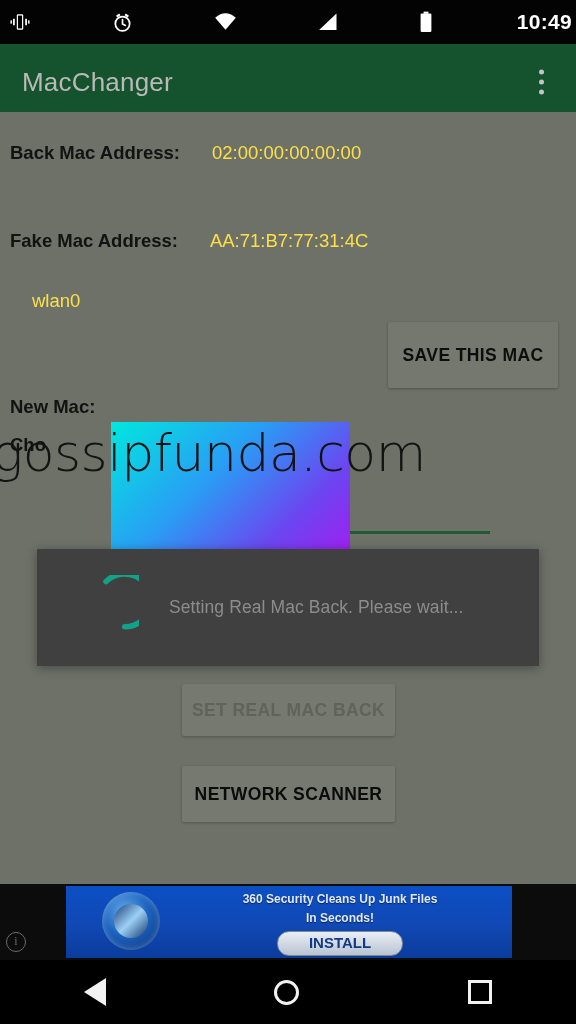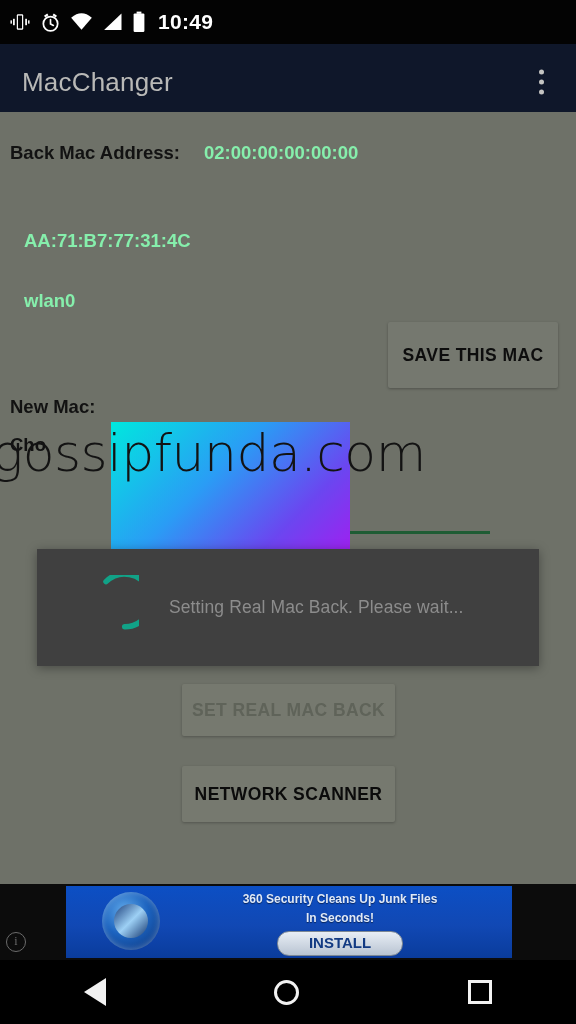--- a/index.html
+++ b/index.html
@@ -17,34 +17,34 @@
     width: 576px; height: 1024px;
     background: #000;
     overflow: hidden;
   }
 
   
   #status-bar {
     position: absolute; top: 0; left: 0;
     width: 576px; height: 44px;
     background: #030303;
-    display: flex; align-items: center; justify-content: flex-start;
-    padding-right: 28px; box-sizing: border-box;
+    display: flex; align-items: center; justify-content: space-between;
+    padding-right: 4px; box-sizing: border-box;
   }
   .status-icon { margin-left: 9px; display: flex; align-items: center; }
   #status-time {
     color: #ffffff; font-size: 21px; font-weight: bold;
     margin-left: 12px; letter-spacing: 0.3px;
   }
 
   
   #app-bar {
     position: absolute; top: 44px; left: 0;
     width: 576px; height: 76px;
-    background: #0f172a;
+    background: #14532d;
     display: flex; align-items: center;
   }
   #app-title {
     color: #b9b9b7; font-size: 26px; margin-left: 22px;
     letter-spacing: 0.2px;
   }
   #overflow-menu {
     position: absolute; right: 26px; top: 50%;
     transform: translateY(-50%);
     display: flex; flex-direction: column; gap: 5px;
@@ -63,22 +63,22 @@
   }
   .row {
     position: absolute; left: 0; width: 576px;
     display: flex; align-items: center;
   }
   .lbl {
     color: #121212; font-size: 18.5px; font-weight: bold;
     margin-left: 10px; white-space: nowrap;
   }
   .val {
-    color: #86efac; font-size: 18.5px; font-weight: bold;
-    margin-left: 24px; white-space: nowrap;
+    color: #fde047; font-size: 18.5px; font-weight: normal;
+    margin-left: 32px; white-space: nowrap;
   }
   #row-real  { top: 30px; }
   #row-fake  { top: 118px; }
   #row-iface { top: 178px; }
   #row-newmac{ top: 268px; margin-top: 16px; }
   #row-choose{ top: 322px; }
 
   #save-mac-button {
     position: absolute; left: 388px; top: 210px;
     width: 170px; height: 66px;
@@ -280,20 +280,21 @@
   </div>
 
   <div id="content">
 
     <div class="row" id="row-real">
       <span class="lbl">Back Mac Address:</span>
       <span class="val">02:00:00:00:00:00</span>
     </div>
 
     <div class="row" id="row-fake">
+      <span class="lbl">Fake Mac Address:</span>
       <span class="val">AA:71:B7:77:31:4C</span>
     </div>
 
     <button id="save-mac-button" class="flat-btn enabled">SAVE THIS MAC</button>
 
     <div class="row" id="row-iface">
       <span class="val">wlan0</span>
     </div>
 
     <div class="row" id="row-newmac">

